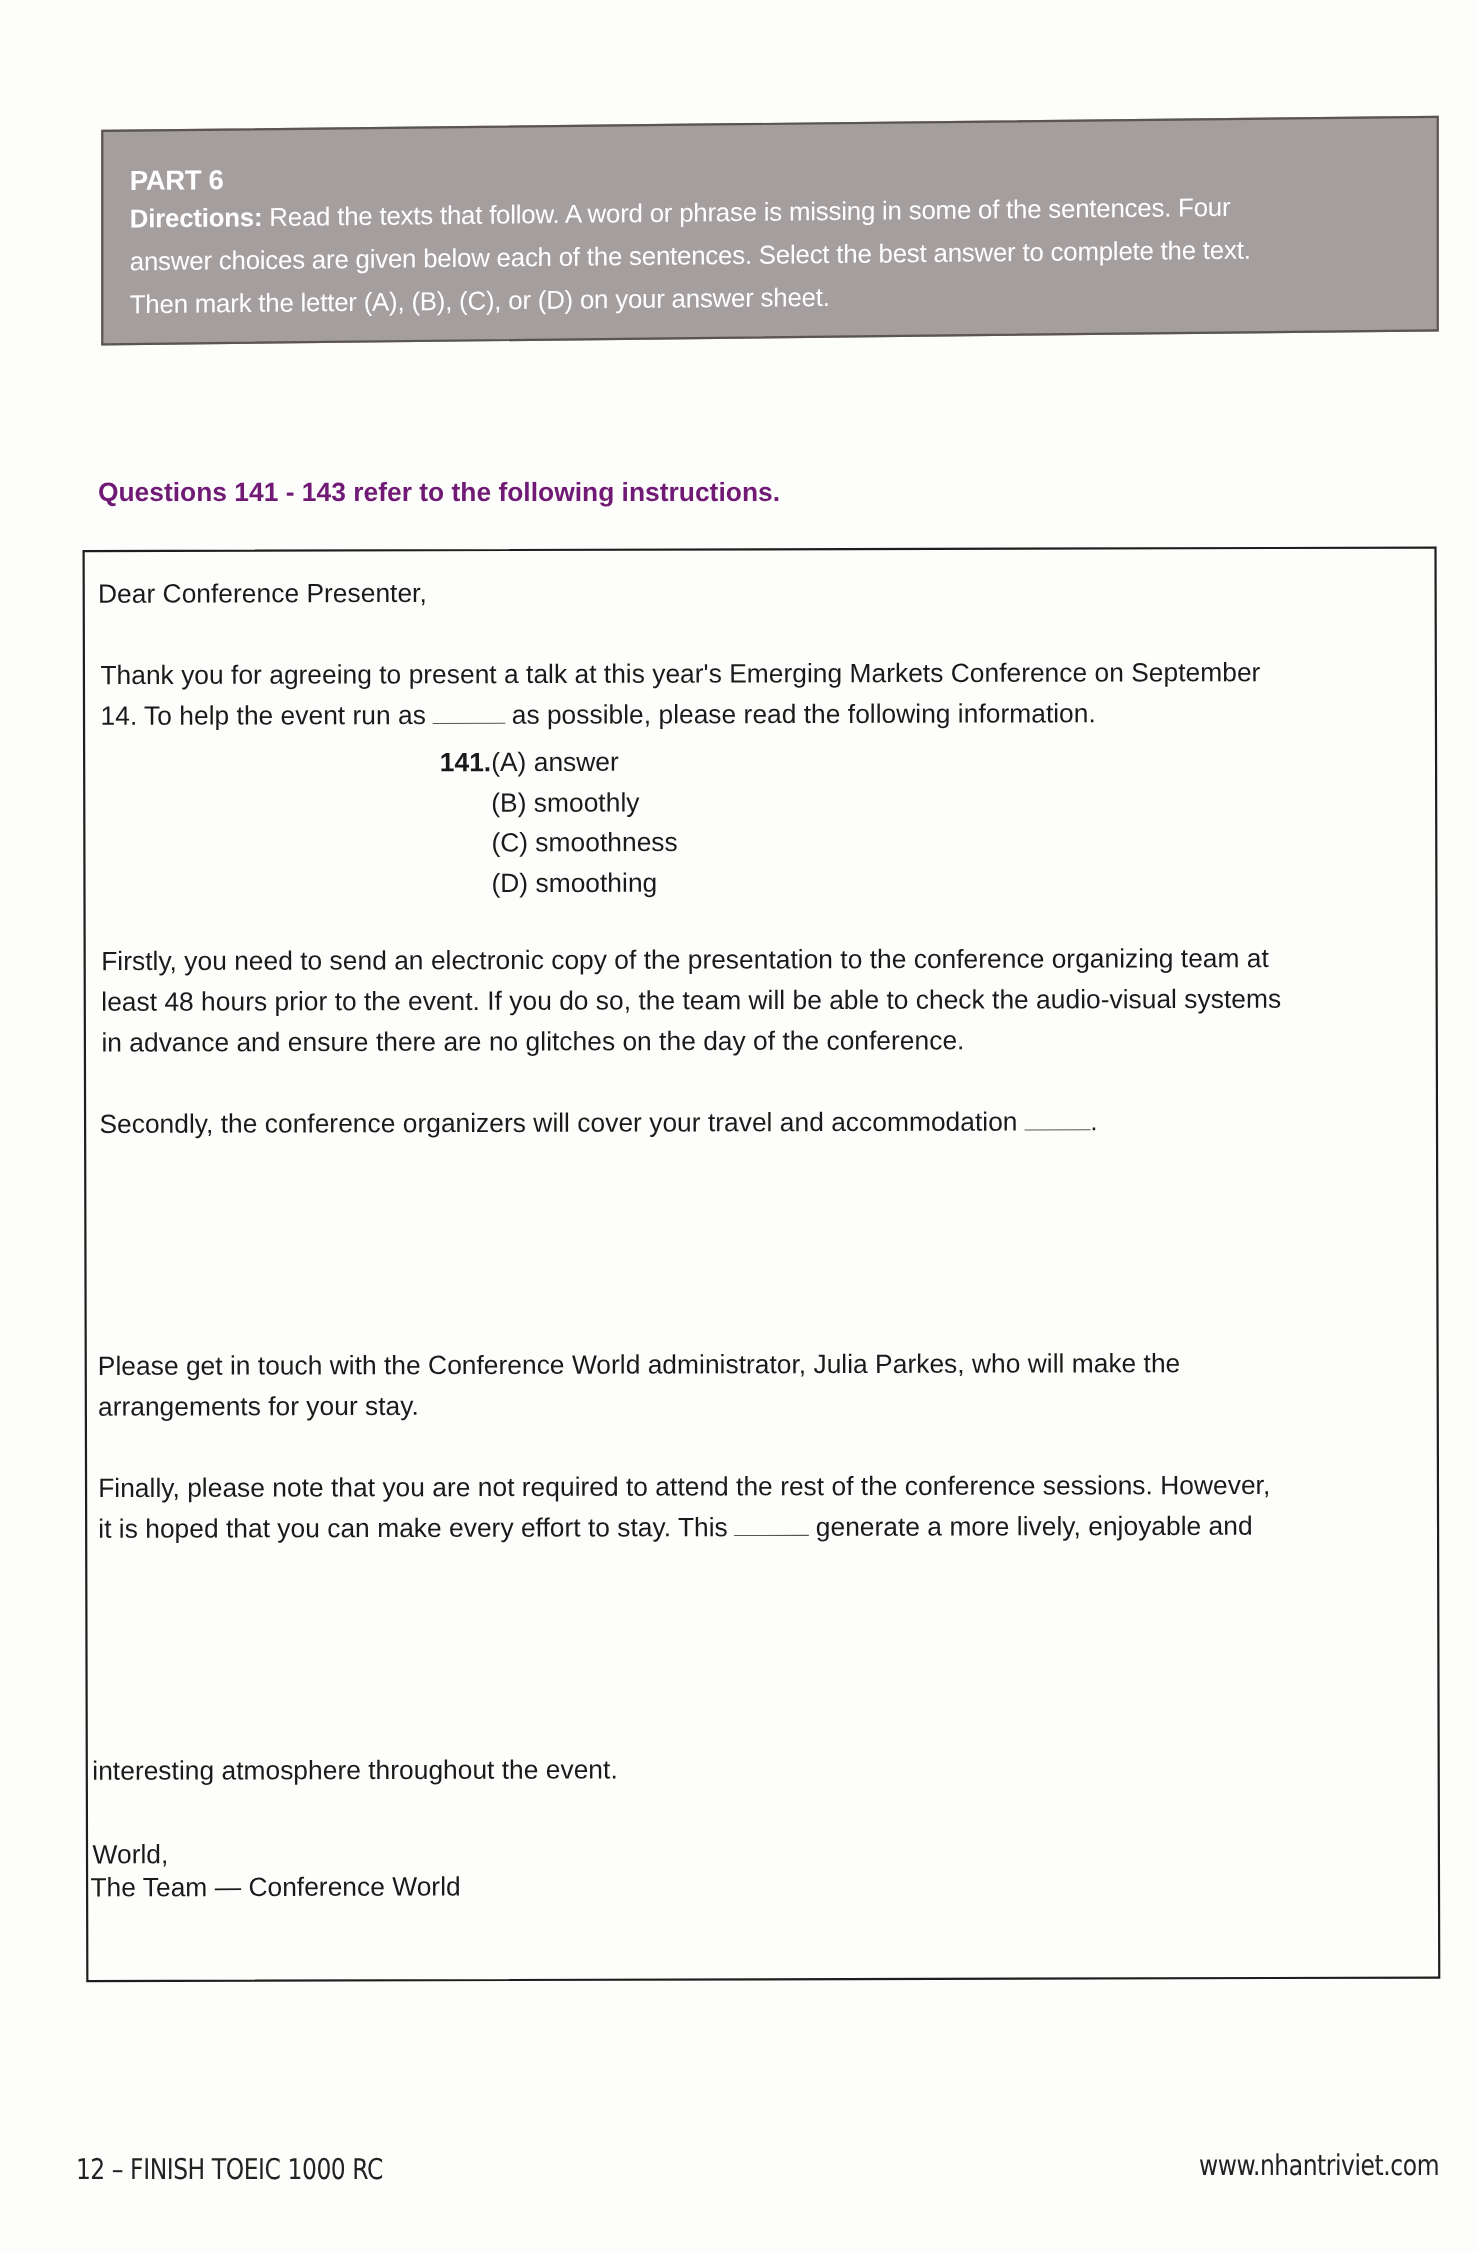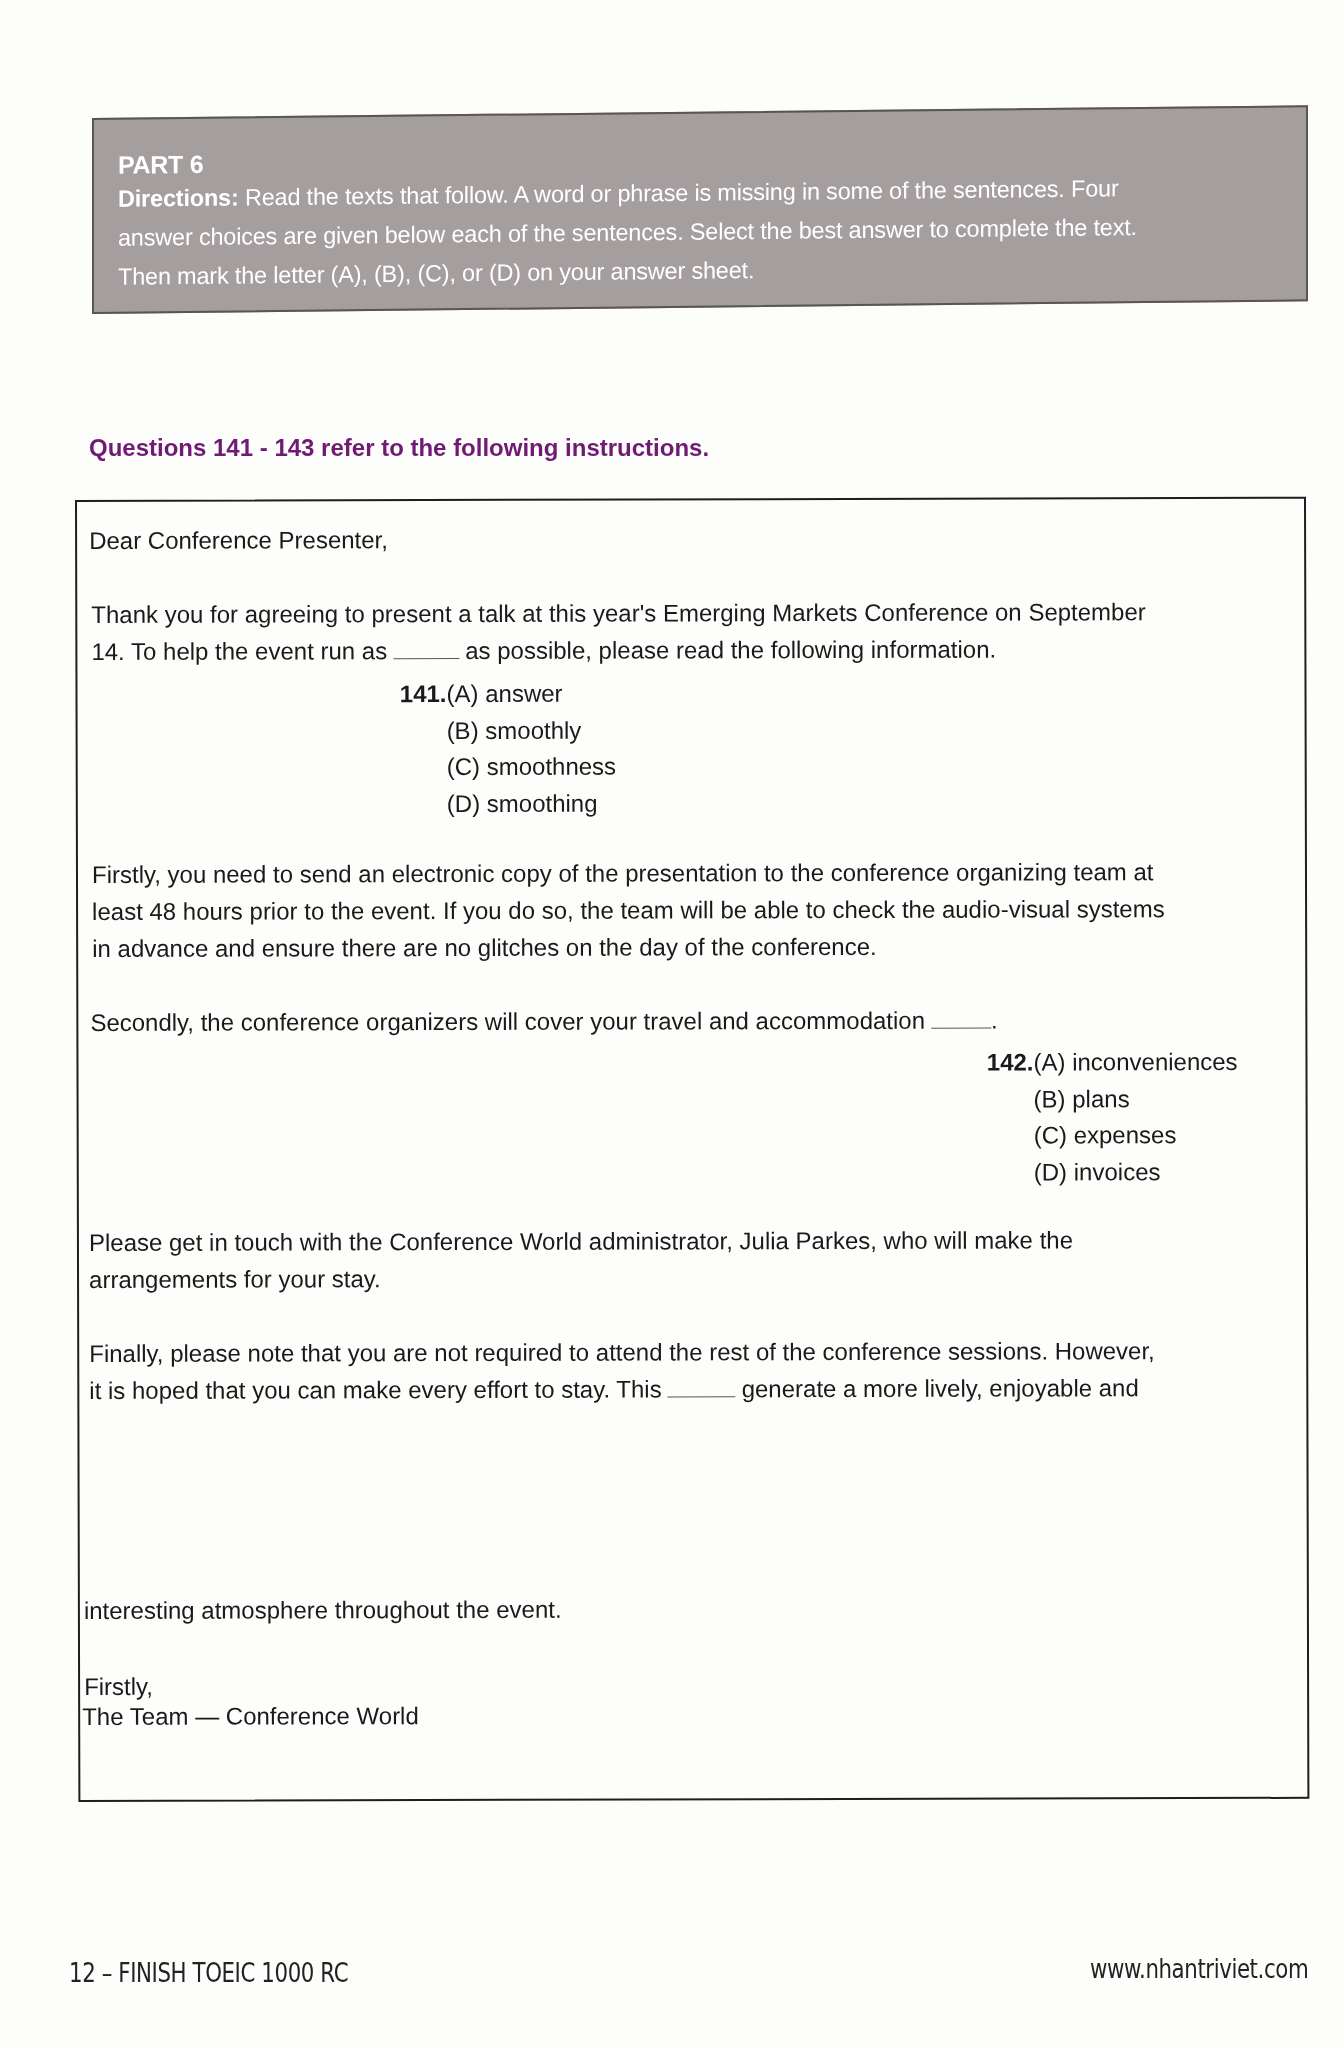--- a/index.html
+++ b/index.html
@@ -154,37 +154,31 @@
   </div>
 
   <div class="p-text" style="left:14px; top:354px;">Firstly, you need to send an electronic copy of the presentation to the conference organizing team at</div>
   <div class="p-text" style="left:14px; top:391px;">least 48 hours prior to the event. If you do so, the team will be able to check the audio-visual systems</div>
   <div class="p-text" style="left:14px; top:428px;">in advance and ensure there are no glitches on the day of the conference.</div>
 
   <div class="p-text" style="left:12px; top:502px;">
     <span>Secondly, the conference organizers will cover your travel and accommodation</span><span class="blank" style="width:60px"></span><span style="margin-left:-6px">.</span>
   </div>
 
-  <div class="choices" style="left:900px; top:545px;">
-    <span class="opt first"><span class="qnum">142.</span><span>(A) inconveniences</span></span>
-    <span class="opt">(B) plans</span>
-    <span class="opt">(C) expenses</span>
-    <span class="opt">(D) invoices</span>
-  </div>
 
   <div class="p-text" style="left:10px; top:722px;">Please get in touch with the Conference World administrator, Julia Parkes, who will make the</div>
   <div class="p-text" style="left:10px; top:759px;">arrangements for your stay.</div>
 
   <div class="p-text" style="left:10px; top:833px;">Finally, please note that you are not required to attend the rest of the conference sessions. However,</div>
   <div class="p-text" style="left:10px; top:870px;">
     <span>it is hoped that you can make every effort to stay. This</span><span class="blank" style="width:68px"></span><span>generate a more lively, enjoyable and</span>
   </div>
 
 
   <div class="p-text" style="left:4px; top:1090px;">interesting atmosphere throughout the event.</div>
 
-  <div class="p-text" style="left:4px; top:1166px;">Firstly,</div>
+  <div class="p-text" style="left:4px; top:1166px;">World,</div>
 
   <div class="p-text" style="left:2px; top:1196px;">The Team — Conference World</div>
 </div>
 
 <div class="footer-left">12 – FINISH TOEIC 1000 RC</div>
 <div class="footer-right">www.nhantriviet.com</div>
 
 </body></html>

